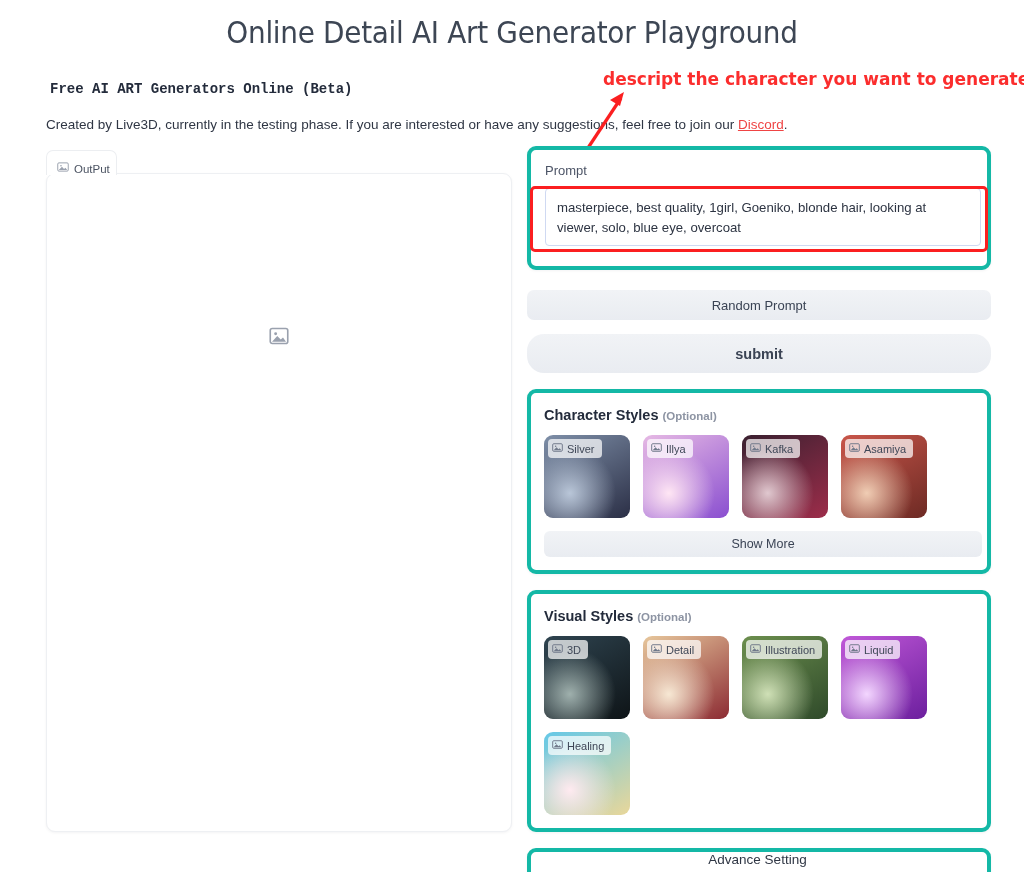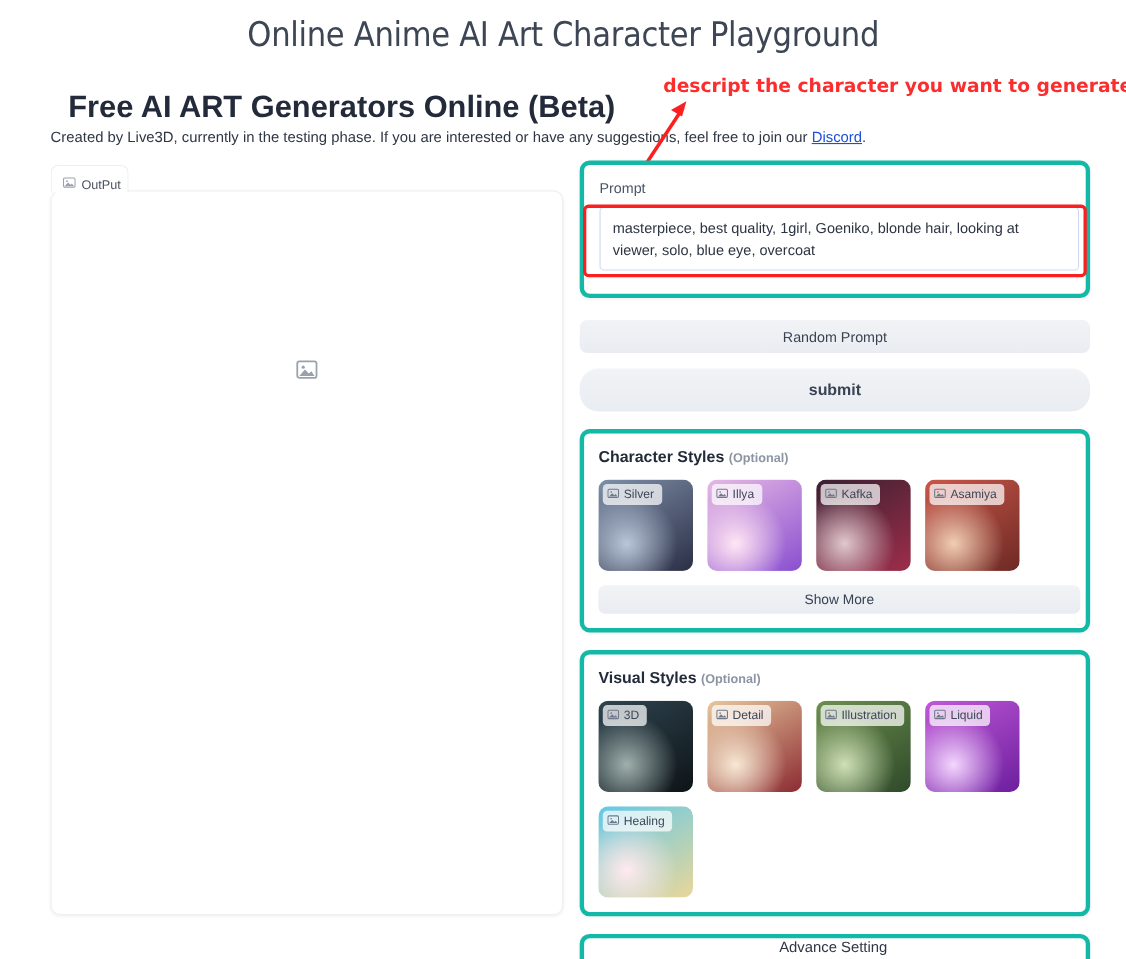--- a/index.html
+++ b/index.html
@@ -16,28 +16,28 @@
   .main-title {
     position: absolute; left: 0; top: 14px; width: 1024px;
     text-align: center;
     font-size: 31px;
     font-weight: 400;
     letter-spacing: -0.3px;
     color: #3d4654;
     font-family: "DejaVu Sans Condensed", "Liberation Sans Narrow", "Liberation Sans", sans-serif;
   }
   .sub-title {
-    position: absolute; left: 62px; top: 81px;
-    font-size: 28px; font-weight: bold; color: #232b3b;
+    position: absolute; left: 50px; top: 81px;
+    font-size: 14px; font-weight: bold; color: #232b3b; font-family: Liberation Mono, monospace;
   }
   .sub-desc {
     position: absolute; left: 46px; top: 117px;
     font-size: 13.5px; color: #2f3644;
   }
-  .discord-link { color: #1d4ed8; text-decoration: underline; }
+  .discord-link { color: #ef4444; text-decoration: underline; }
 
   
   .annot-text {
     position: absolute; left: 603px; top: 69px;
     font-size: 17px; font-weight: bold; color: #fb2d2d;
     white-space: nowrap;
     font-family: "DejaVu Sans", "Liberation Sans", sans-serif;
   }
   .annot-arrow { position: absolute; left: 560px; top: 86px; width: 80px; height: 80px; }
   .annot-box {
@@ -156,21 +156,21 @@
     border-right: 9px solid #1c2330;
   }
 
   .img-icon { display: inline-block; vertical-align: middle; }
 </style>
 </head>
 <body>
 
 <div class="page">
 
-  <div class="main-title">Online Anime AI Art Character Playground</div>
+  <div class="main-title">Online Detail AI Art Generator Playground</div>
   <div class="sub-title">Free AI ART Generators Online (Beta)</div>
   <div class="sub-desc">
     <span>Created by Live3D, currently in the testing phase. If you are interested or have any suggestions, feel free to join our </span><a class="discord-link" href="#">Discord</a><span>.</span>
   </div>
 
   <div class="annot-text">descript the character you want to generate</div>
   <svg class="annot-arrow" viewBox="0 0 80 80">
     <line x1="20" y1="74" x2="61" y2="12" stroke="#fb1f20" stroke-width="3.2"></line>
     <polygon points="64,6 50,14 60,20" fill="#fb1f20"></polygon>
   </svg>

